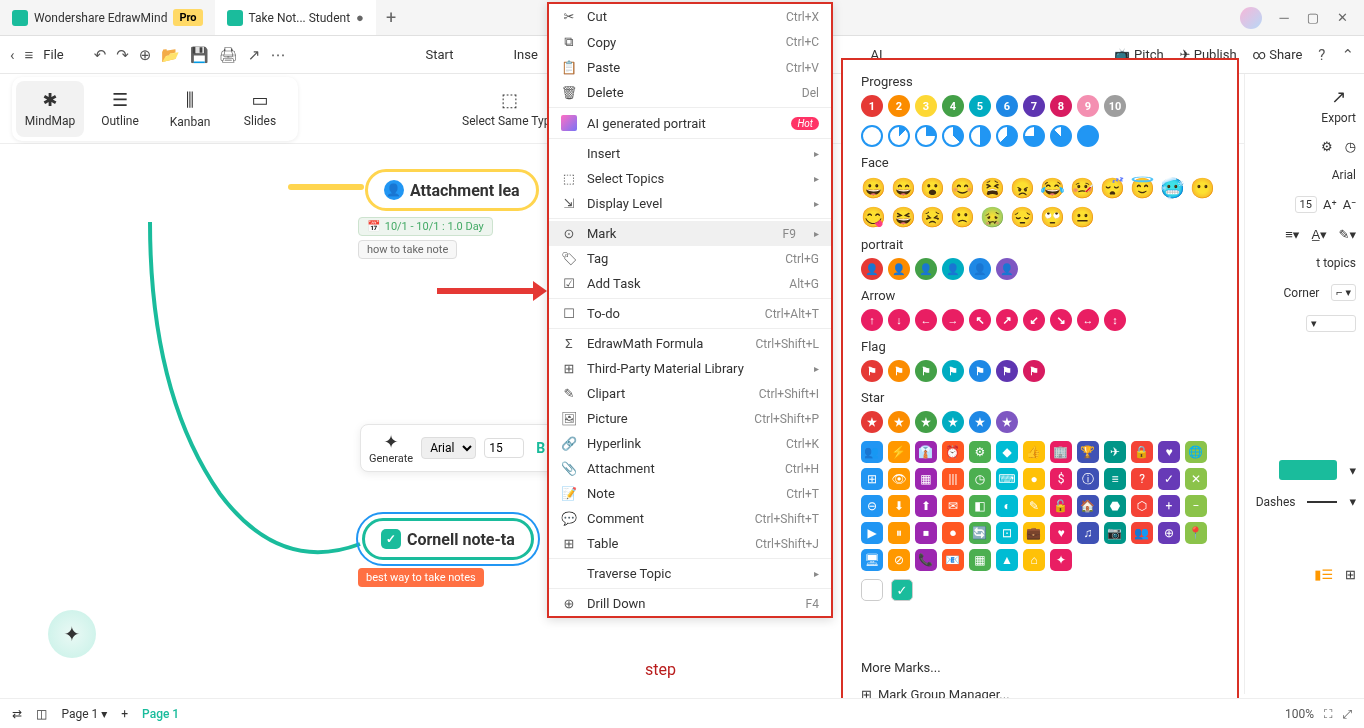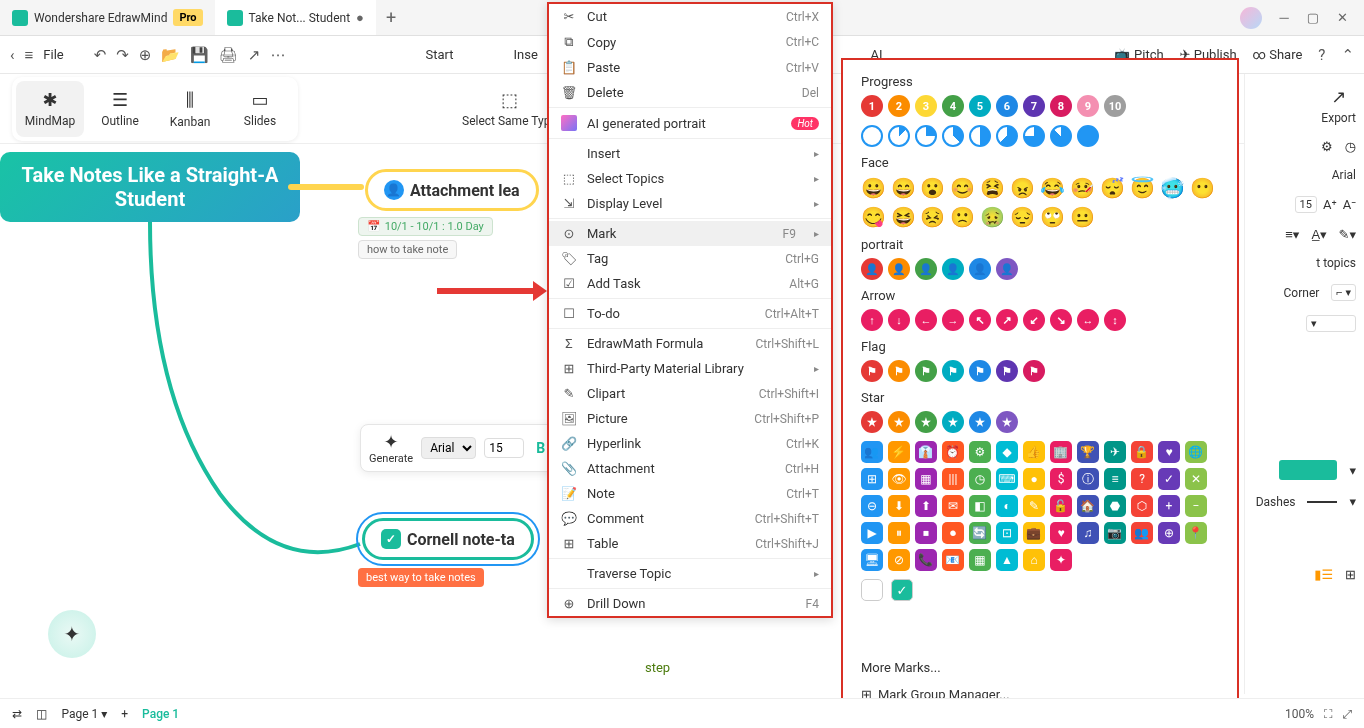--- a/index.html
+++ b/index.html
@@ -170,23 +170,20 @@
   <div class="sel-same">
     <span class="view-ico">⬚</span>
     <span>Select Same Type</span>
   </div>
 </div>
 
 <div class="canvas">
   <svg class="edgesvg" width="600" height="560">
     <path d="M 150 78 Q 150 250 220 350 Q 280 430 360 400" stroke="#1abc9c" stroke-width="4" fill="none"></path>
   </svg>
-  <div class="root-node">
-      <span>Take Notes Like a Straight-A Student</span>
-    </div>
   <div class="edge1"></div>
   <div class="node1">
       <span class="mk">👤</span>
       <span>Attachment lea</span>
     </div>
   <div class="chip c1">📅 <span>10/1 - 10/1 : 1.0 Day</span></div>
   <div class="chip c2">
       <span>how to take note</span>
     </div>
   <div class="red-arrow"></div>
@@ -203,21 +200,21 @@
     <span class="iconbtn" style="text-decoration:underline">U</span>
     <span class="iconbtn">A̲</span>
   </div>
 
   <div class="node2">
       <span class="mk">✓</span>
       <span>Cornell note-ta</span>
     </div>
   <div class="tagchip"><span>best way to take notes</span></div>
   <div class="fab">✦</div>
-  <div style="position:absolute;left:645px;top:516px;color:#4d7c0f;font-size:13px">step</div>
+  <div style="position:absolute;left:645px;top:516px;color:#b91c1c;font-size:16px">step</div>
 </div>
 
 <div class="ctxmenu">
   <div class="ctx-item">
       <span class="ico">✂</span>
       <span class="lbl">Cut</span>
       <span class="shc">Ctrl+X</span>
     </div>
   <div class="ctx-item">
       <span class="ico">⧉</span>

